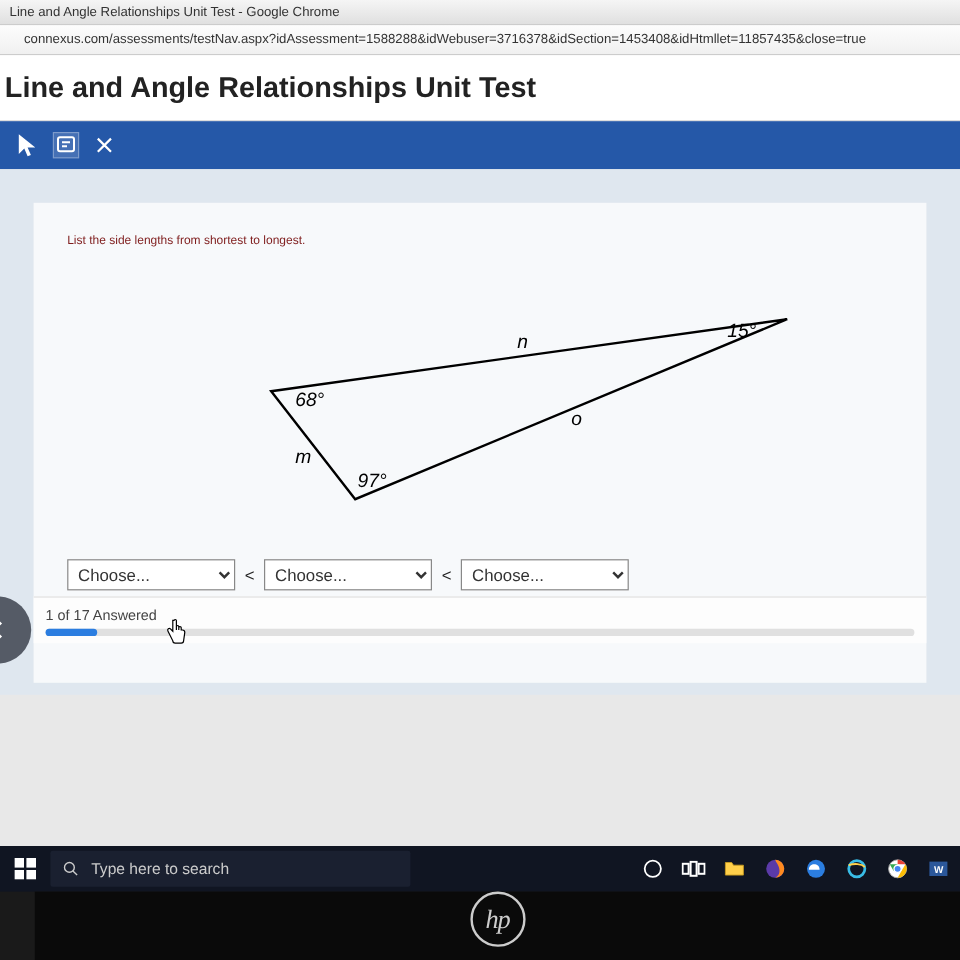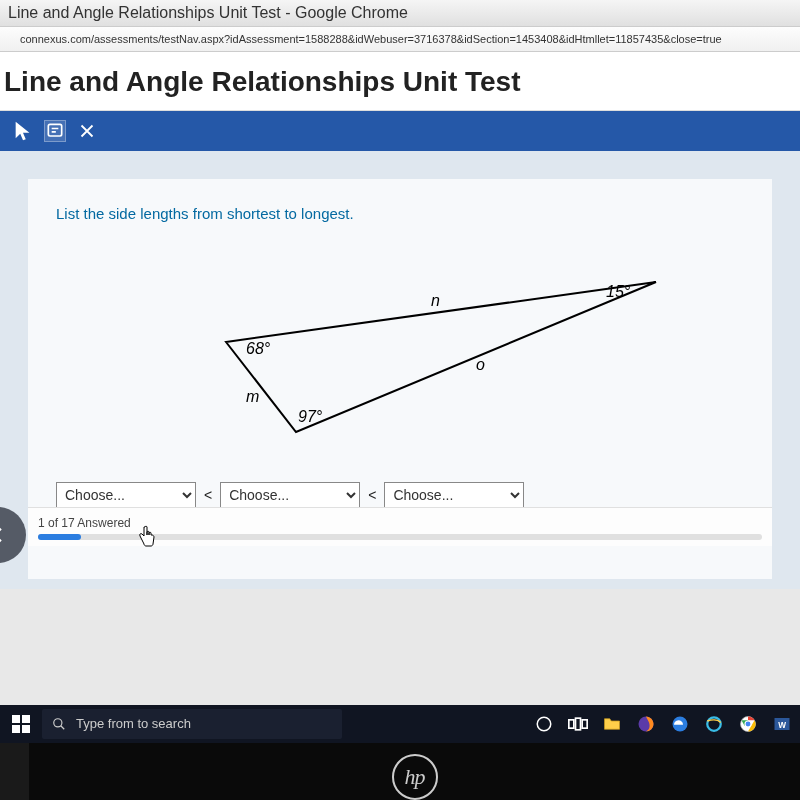--- a/index.html
+++ b/index.html
@@ -10,39 +10,39 @@
     width: 800px;
     height: 740px;
     background: #e8e8e8;
     position: relative;
     overflow: hidden;
   }
 
   .window-title {
     background: linear-gradient(#f5f5f5, #e0e0e0);
     padding: 4px 8px;
-    font-size: 16px;
+    font-size: 11px;
     color: #333;
     border-bottom: 1px solid #ccc;
   }
 
   .url-bar {
     background: linear-gradient(#fdfdfd, #f0f0f0);
     padding: 6px 20px;
     font-size: 11px;
     color: #333;
     border-bottom: 1px solid #ccc;
     white-space: nowrap;
     overflow: hidden;
   }
 
   .page-header {
     background: #fff;
     padding: 14px 10px 12px 4px;
-    font-size: 28px;
+    font-size: 24px;
     font-weight: bold;
     color: #222;
     border-bottom: 1px solid #ddd;
   }
 
   .toolbar {
     background: #2558a8;
     height: 40px;
     display: flex;
     align-items: center;
@@ -68,22 +68,22 @@
   }
 
   .question-card {
     background: #f7f9fb;
     padding: 26px 28px 40px 28px;
     min-height: 400px;
     position: relative;
   }
 
   .question-text {
-    font-size: 15px;
-    color: #0369a1;
+    font-size: 10px;
+    color: #7f1d1d;
     margin-bottom: 20px;
   }
 
   .triangle-area {
     height: 220px;
     position: relative;
     margin: 10px 0 20px 0;
   }
 
   .triangle-svg { position: absolute; top: 0; left: 60px; }
@@ -167,21 +167,21 @@
     width: 24px; height: 24px;
     display: flex; align-items: center; justify-content: center;
     font-size: 14px;
     color: #fff;
   }
 
   .hp-area {
     height: 60px;
     background: #0a0a0a;
     display: flex;
-    align-items: flex-end;
+    align-items: flex-start;
     justify-content: center;
     margin-left: 29px;
   }
   .hp-logo {
     width: 46px; height: 46px;
     border: 2px solid #ccc;
     border-radius: 50%;
     display: flex; align-items: center; justify-content: center;
     color: #ccc;
     font-family: Georgia, serif;
@@ -287,21 +287,21 @@
       <rect x="10" y="0" width="8" height="8" fill="#fff"></rect>
       <rect x="0" y="10" width="8" height="8" fill="#fff"></rect>
       <rect x="10" y="10" width="8" height="8" fill="#fff"></rect>
     </svg>
   </div>
   <div class="search">
     <svg width="14" height="14" viewBox="0 0 24 24" fill="none" stroke="#ccc" stroke-width="2">
         <circle cx="10" cy="10" r="7"></circle>
         <path d="M21 21l-6-6"></path>
       </svg>
-    <span>Type from to search</span>
+    <span>Type here to search</span>
   </div>
   <div class="spacer"></div>
   <div class="tray">
     <div class="tb">
         <svg width="18" height="18" viewBox="0 0 24 24" fill="none" stroke="#fff" stroke-width="2">
           <circle cx="12" cy="12" r="9"></circle>
         </svg>
       </div>
     <div class="tb">
         <svg width="20" height="14" viewBox="0 0 24 16" fill="none" stroke="#fff" stroke-width="2">

